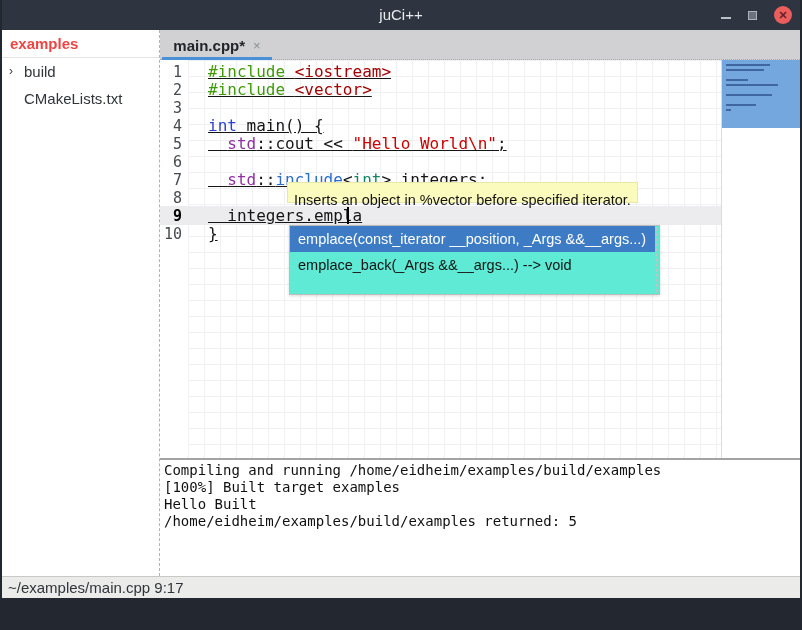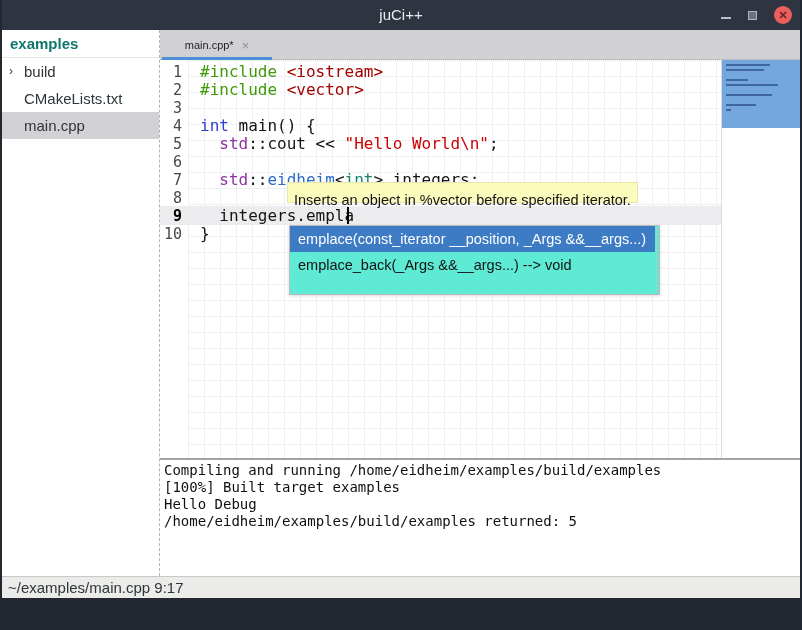--- a/index.html
+++ b/index.html
@@ -23,50 +23,50 @@
   
   .menubar { height:27px; background:var(--titlebar); border-bottom:3px solid #20252d;
              display:flex; align-items:center; padding-left:8px; flex:0 0 auto; }
   .menu-item { color:#c9ced6; font-size:15px; padding:3px 10px; margin-right:3px; }
 
   
   .main { flex:0 0 546px; display:flex; background:#fff; }
 
   .sidebar { width:158px; background:#fff; border-right:1px dashed #b2b2b2; flex:0 0 auto; }
   .side-header { height:28px; line-height:28px; padding-left:8px; font-size:15px; font-weight:bold;
-                 color:#0f766e; border-bottom:1px solid #e3e3e3; }
+                 color:#ef4444; border-bottom:1px solid #e3e3e3; }
   .tree-item { height:27px; line-height:27px; font-size:15px; color:#2f353a; display:flex; align-items:center; }
   .tree-item.selected { background:var(--sidebar-sel); }
   .tree-expander { width:14px; margin-left:7px; font-size:12px; color:#3a3f44; }
   .tree-indent { width:14px; margin-left:7px; }
   .tree-label { padding-left:1px; }
 
   .rightcol { width:640px; display:flex; flex-direction:column; }
 
   
   .tabbar { height:30px; background:var(--tabbar); position:relative; flex:0 0 auto;
             border-bottom:1px dotted #ababab; }
   .tab { position:absolute; left:2px; top:0; width:110px; height:30px;
          display:flex; align-items:center; justify-content:center; gap:8px; }
-  .tab-label { font-size:11px; font-weight:normal; color:#22262a; }
+  .tab-label { font-size:15px; font-weight:bold; color:#22262a; }
   .tab-close { color:#8a8f94; font-size:13px; }
   .tab-underline { position:absolute; left:2px; bottom:-1px; width:110px; height:3px; background:var(--accent); }
 
   
   .editor { height:398px; position:relative; background:#fff; overflow:hidden; flex:0 0 auto; }
   .gridlayer { position:absolute; left:28px; top:0; width:533px; height:100%;
     background-image: linear-gradient(#eff0f3 1px, transparent 1px),
                       linear-gradient(90deg, #eff0f3 1px, transparent 1px);
     background-size:16px 16px; }
   .curline { position:absolute; left:0; top:146px; width:561px; height:19px; background:#ececee; }
   .code-rows { position:absolute; left:0; top:3px; width:561px; }
   .crow { display:flex; height:18px; }
   .ln { width:28px; padding-right:6px; text-align:right; font:15px/18px "DejaVu Sans Mono", monospace; color:#454a4f; }
   .ln.cur { font-weight:bold; color:#000; }
-  .cl { padding-left:12px; font:16px/18px "DejaVu Sans Mono", monospace; white-space:pre; color:var(--pl); }
+  .cl { padding-left:20px; font:16px/18px "DejaVu Sans Mono", monospace; white-space:pre; color:var(--pl);text-decoration:underline; }
   .s-pp{color:var(--pp);} .s-inc{color:var(--inc);} .s-kw{color:var(--kw);}
   .s-ty{color:var(--ty);} .s-tp{color:var(--tp);} .s-ns{color:var(--ns);}
   .s-str{color:var(--str);} .s-pl{color:var(--pl);}
   .caret { position:absolute; width:2px; height:17px; background:#000; }
 
   .tooltip { position:absolute; left:127px; top:122px; height:21px; background:var(--tooltip);
              border:1px solid #e7e7aa; font-size:14.5px; color:#141414; line-height:19px;
              padding:8px 6px; white-space:nowrap; }
 
   .popup { position:absolute; left:129px; top:165px; width:371px; height:70px; background:#5eead4;
@@ -112,24 +112,20 @@
       <div class="side-header">examples</div>
       <div id="tree">
           <div class="tree-item">
             <span class="tree-expander">›</span>
             <span class="tree-label">build</span>
           </div>
           <div class="tree-item">
             <span class="tree-indent"></span>
             <span class="tree-label">CMakeLists.txt</span>
           </div>
-          <div class="tree-item selected">
-            <span class="tree-indent"></span>
-            <span class="tree-label">main.cpp</span>
-          </div>
         </div>
     </div>
 
     <div class="rightcol">
 
       <div class="tabbar">
         <div class="tab">
           <span class="tab-label">main.cpp*</span>
           <span class="tab-close">×</span>
         </div>
@@ -159,21 +155,21 @@
             <div class="crow">
               <span class="ln">5</span>
               <span class="cl"><span class="s-pl">  </span><span class="s-ns">std</span><span class="s-pl">::cout &lt;&lt; </span><span class="s-str">"Hello World\n"</span><span class="s-pl">;</span></span>
             </div>
             <div class="crow">
               <span class="ln">6</span>
               <span class="cl"></span>
             </div>
             <div class="crow">
               <span class="ln">7</span>
-              <span class="cl"><span class="s-pl">  </span><span class="s-ns">std</span><span class="s-pl">::</span><span class="s-ty">eidheim</span><span class="s-pl">&lt;</span><span class="s-tp">int</span><span class="s-pl">&gt; integers;</span></span>
+              <span class="cl"><span class="s-pl">  </span><span class="s-ns">std</span><span class="s-pl">::</span><span class="s-ty">include</span><span class="s-pl">&lt;</span><span class="s-tp">int</span><span class="s-pl">&gt; integers;</span></span>
             </div>
             <div class="crow">
               <span class="ln">8</span>
               <span class="cl"></span>
             </div>
             <div class="crow">
               <span class="ln cur">9</span>
               <span class="cl"><span class="s-pl">  integers.empla</span></span>
             </div>
             <div class="crow">
@@ -197,21 +193,21 @@
               <div class="mm-line" style="top: 34px; width: 46px;"></div>
               <div class="mm-line" style="top: 44px; width: 30px;"></div>
               <div class="mm-line" style="top: 49px; width: 5px;"></div>
             </div>
         </div>
       </div>
 
       <div class="console" id="console">
           <div class="con-line">Compiling and running /home/eidheim/examples/build/examples</div>
           <div class="con-line">[100%] Built target examples</div>
-          <div class="con-line">Hello Debug</div>
+          <div class="con-line">Hello Built</div>
           <div class="con-line">/home/eidheim/examples/build/examples returned: 5</div>
         </div>
 
     </div>
   </div>
 
   <div class="statusbar">~/examples/main.cpp 9:17</div>
   <div class="bottomstrip"></div>
 
 </div>

